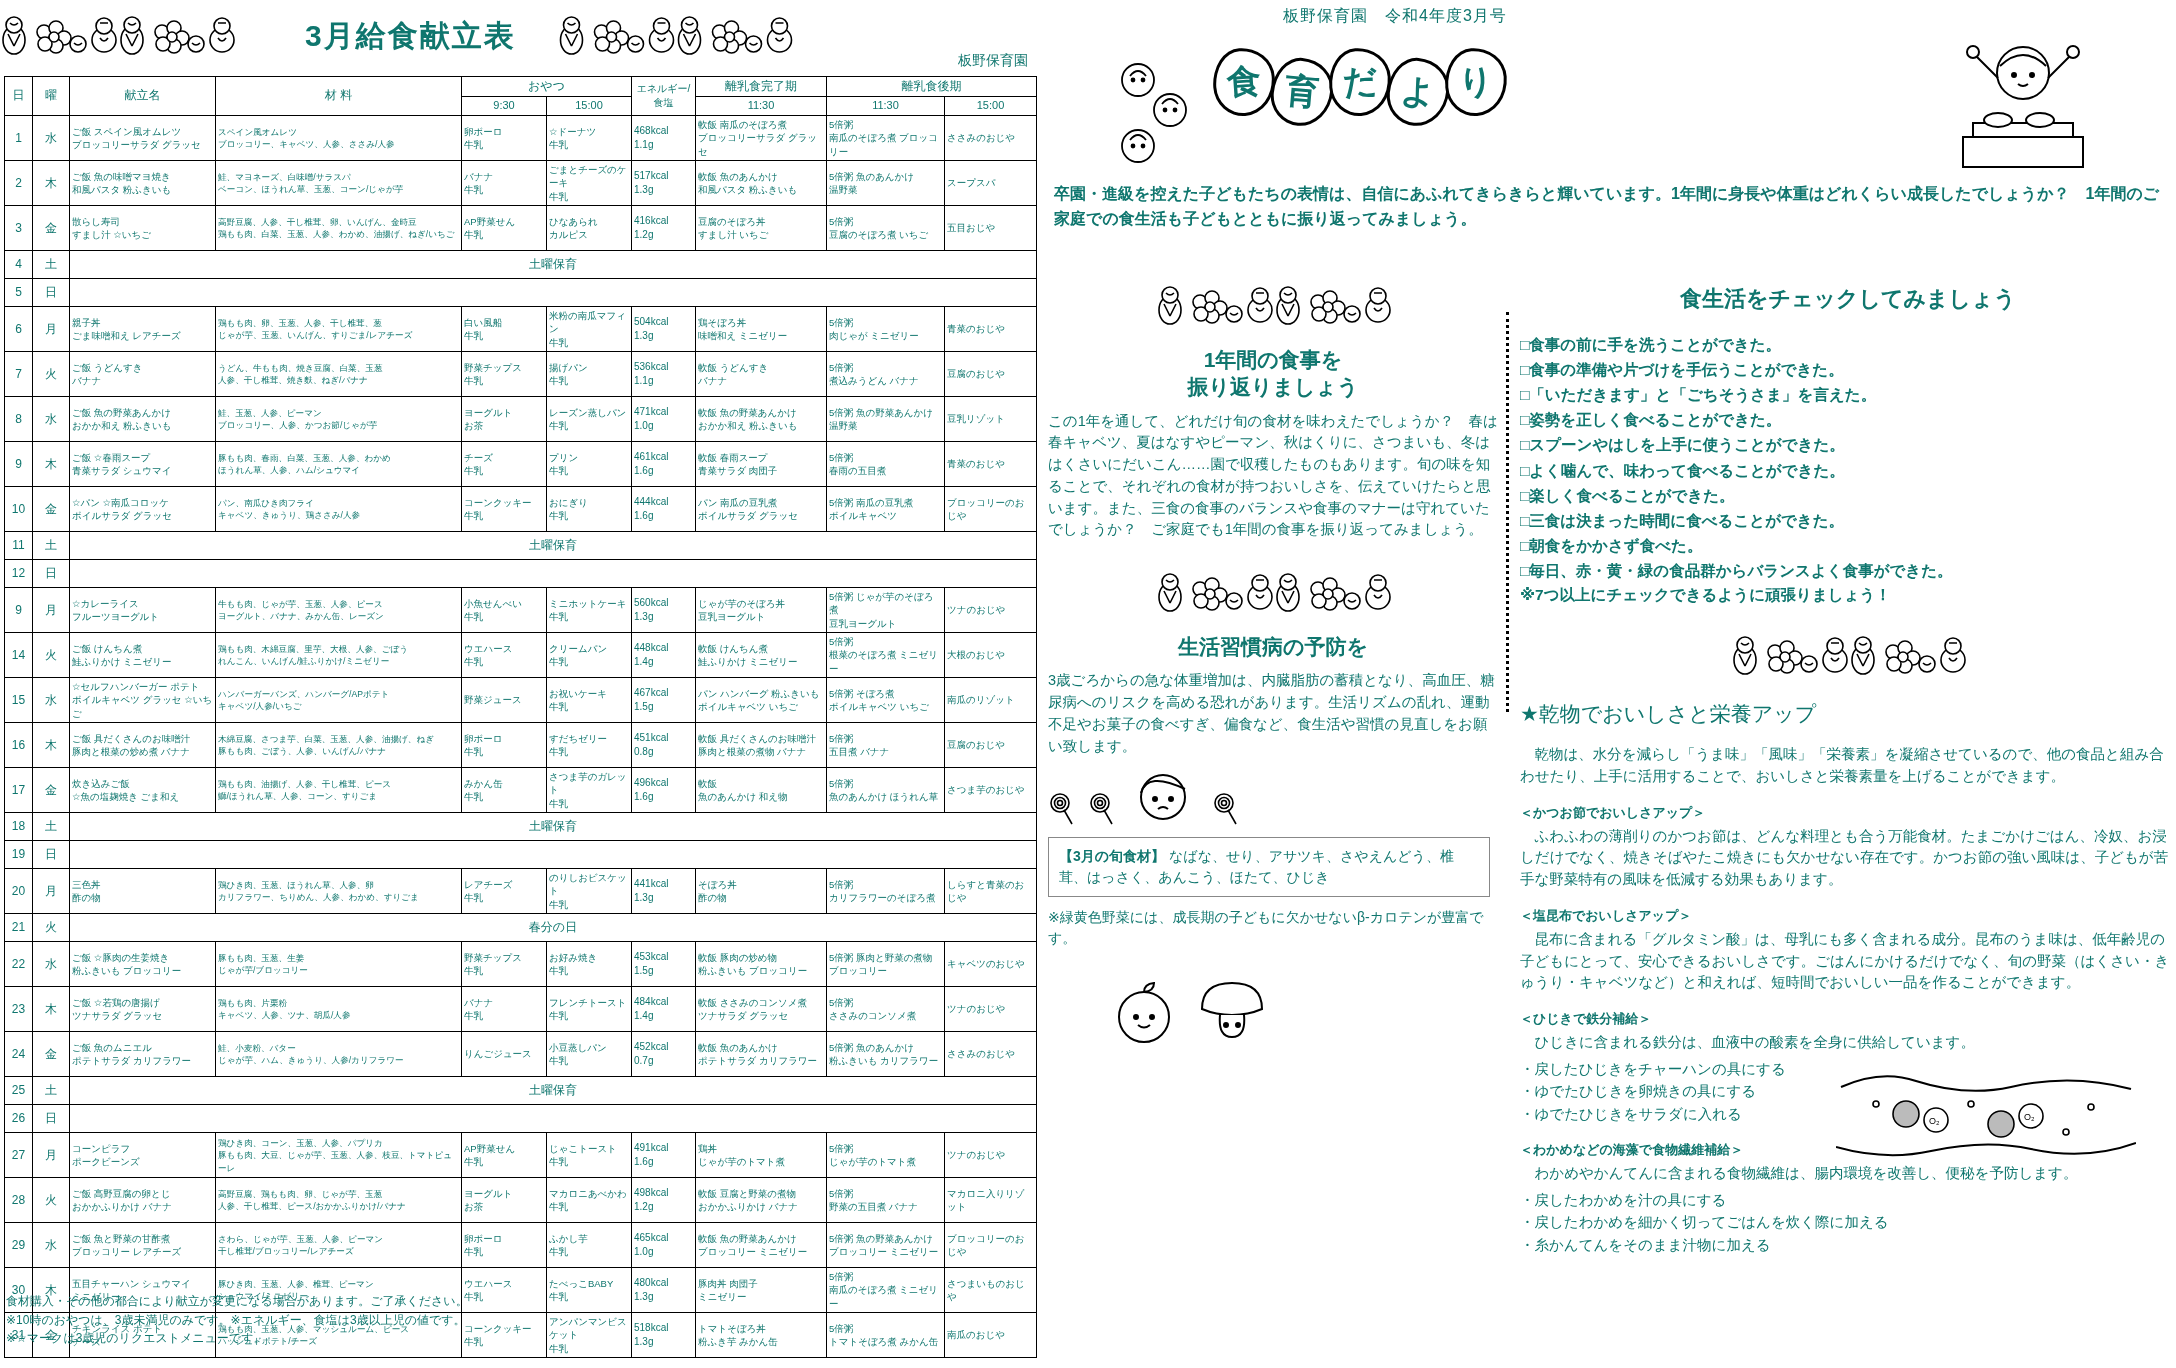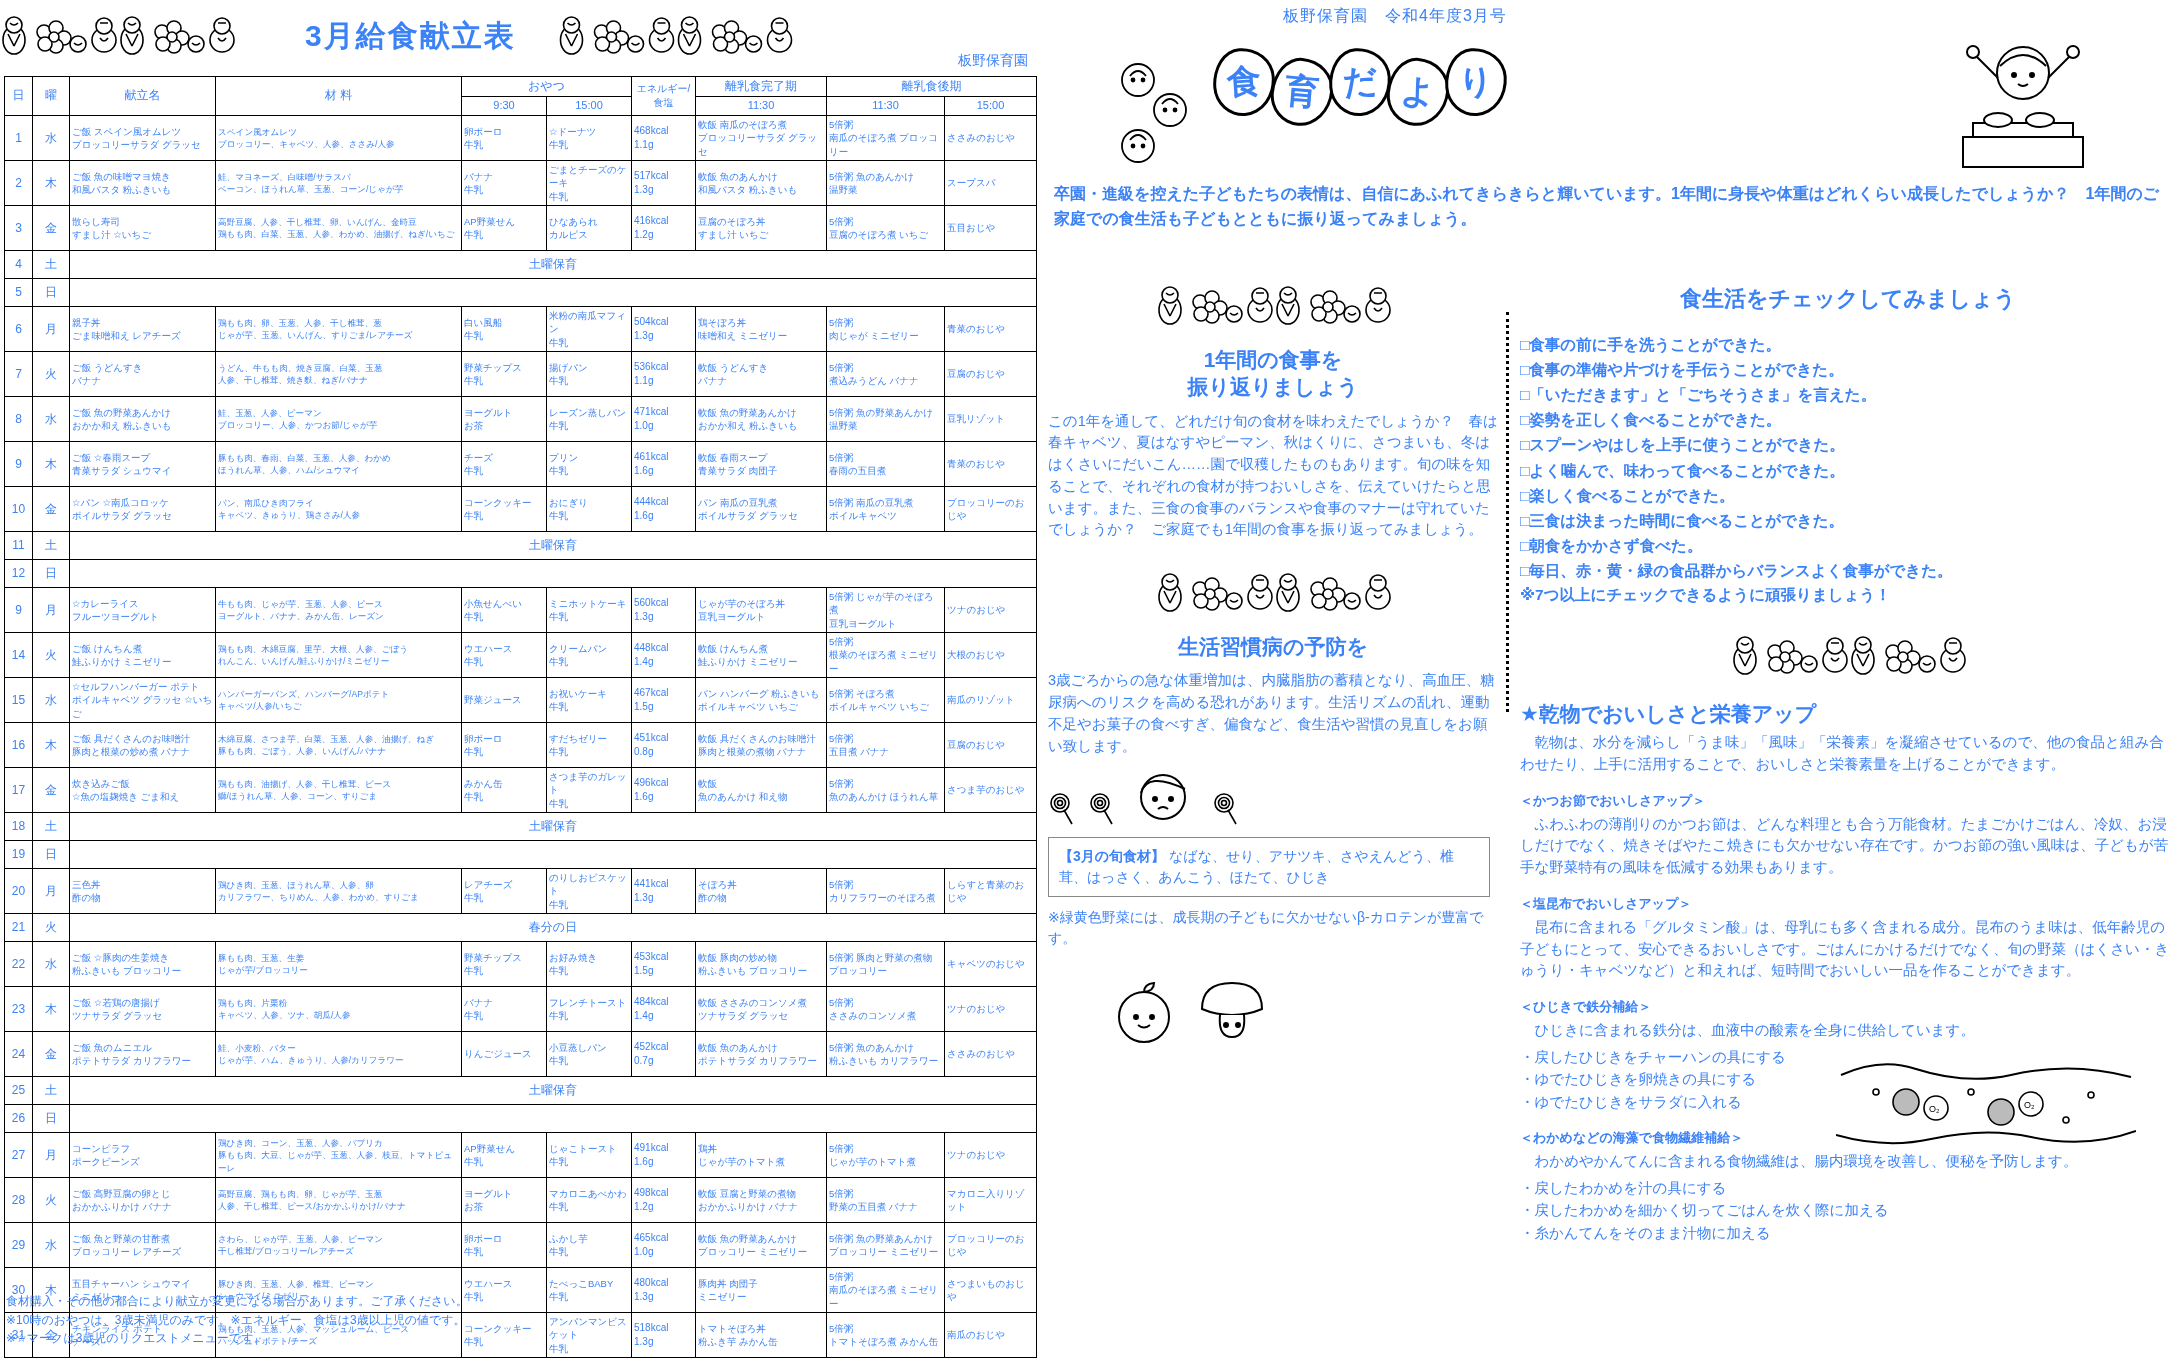--- a/index.html
+++ b/index.html
@@ -1,16 +1,16 @@
 <!DOCTYPE html>
 <html><head>
 <meta charset="utf-8">
 <style>
   html,body{margin:0;padding:0;background:#fff;}
-  .sheet{position:relative;width:2176px;height:1368px;background:#fff;color:#3b82f6;
+  .sheet{position:relative;width:2176px;height:1368px;background:#fff;color:#0f766e;
     font-family:"Liberation Sans","DejaVu Sans",sans-serif;overflow:hidden;}
   
   .left-page{position:absolute;left:0;top:0;width:1040px;height:1368px;}
   .lp-header{position:absolute;left:0;top:6px;width:1040px;height:60px;display:flex;align-items:center;}
   .lp-title{font-size:30px;font-weight:bold;letter-spacing:2px;margin:0 34px 0 70px;white-space:nowrap;}
   .school-label{position:absolute;right:12px;top:52px;font-size:14px;}
   table.menu{position:absolute;left:4px;top:76px;border-collapse:collapse;table-layout:fixed;width:1032px;}
   table.menu th,table.menu td{border:1px solid #000;padding:1px 2px;vertical-align:middle;
     font-size:9.5px;line-height:1.45;overflow:hidden;}
   table.menu th{font-weight:normal;text-align:center;font-size:12px;padding:1px 0;}
@@ -31,21 +31,21 @@
     background:#fff;display:flex;align-items:center;justify-content:center;
     font-size:34px;font-weight:bold;margin-right:-4px;transform:rotate(-4deg);}
   .logo-blob:nth-child(even){transform:rotate(5deg);margin-top:10px;}
   .rp-intro{position:absolute;left:6px;top:182px;width:1118px;font-size:16px;font-weight:bold;line-height:1.55;}
   .rp-cols{position:absolute;left:0;top:276px;width:1128px;height:1090px;}
   .rp-left{position:absolute;left:0;top:0;width:450px;}
   .rp-divider{position:absolute;left:458px;top:36px;height:400px;border-left:3px dotted #000;}
   .rp-right{position:absolute;left:472px;top:0;width:656px;}
   .deco-row{display:flex;justify-content:center;margin:4px 0;}
   .sec-head{font-size:21px;font-weight:bold;text-align:center;line-height:1.3;margin:14px 0 10px;}
-  .sec-head-left{font-size:21px;font-weight:bold;margin:18px 0 4px;}
+  .sec-head-left{font-size:21px;font-weight:normal;margin:18px 0 16px;}
   .sub-head{font-size:13px;font-weight:bold;margin:16px 0 2px;}
   .body-txt{font-size:14.5px;line-height:1.5;margin:4px 0;}
   .check-title{font-size:22px;font-weight:bold;text-align:center;margin:8px 0 18px;}
   .check-list .li{font-size:15.5px;font-weight:bold;line-height:1.62;}
   .check-note{font-size:15.5px;font-weight:bold;margin-top:2px;}
   .bullet-list .li{font-size:14.5px;line-height:1.55;}
   .season-box{border:1px solid #888;padding:8px 10px;margin:10px 0 6px;font-size:14px;line-height:1.5;width:420px;}
   .season-note{font-size:14px;line-height:1.5;margin-top:10px;}
   .icon-strip{display:flex;gap:14px;align-items:flex-end;margin:6px 0;}
   svg{display:block;}

